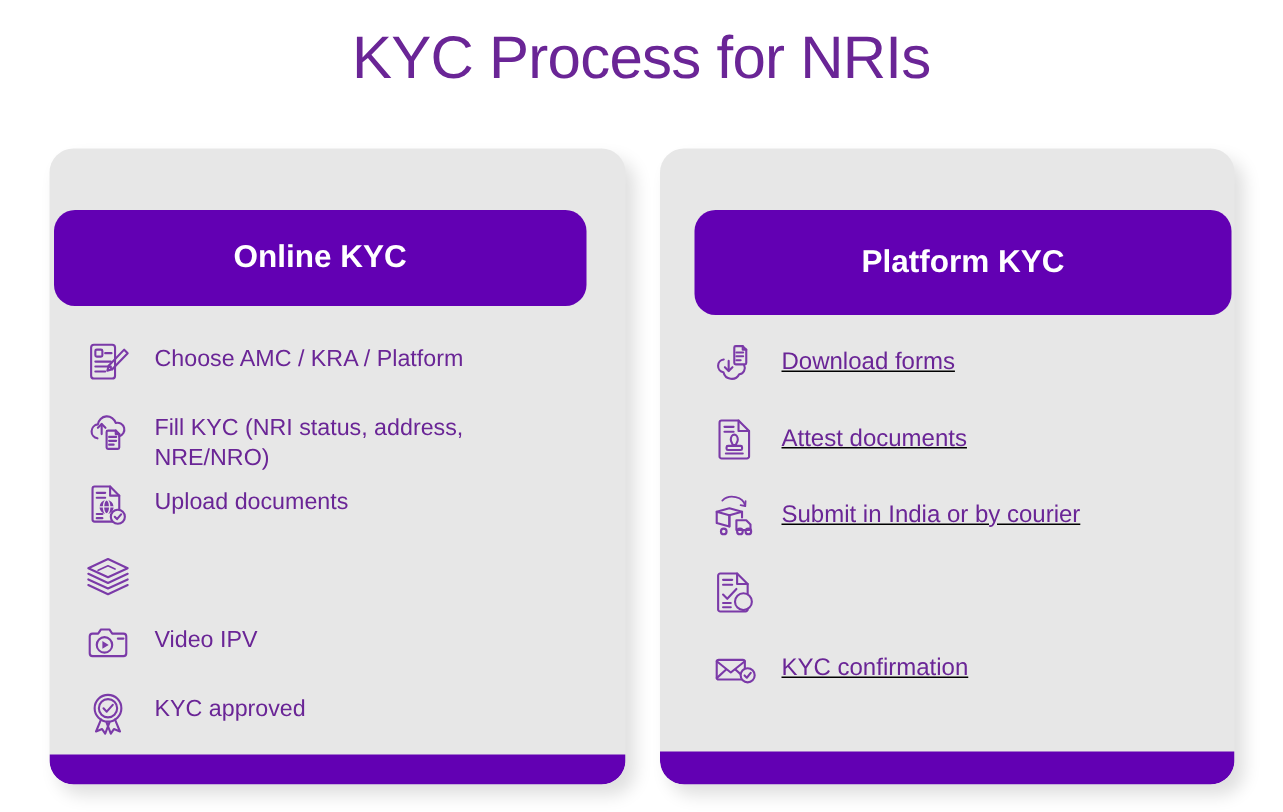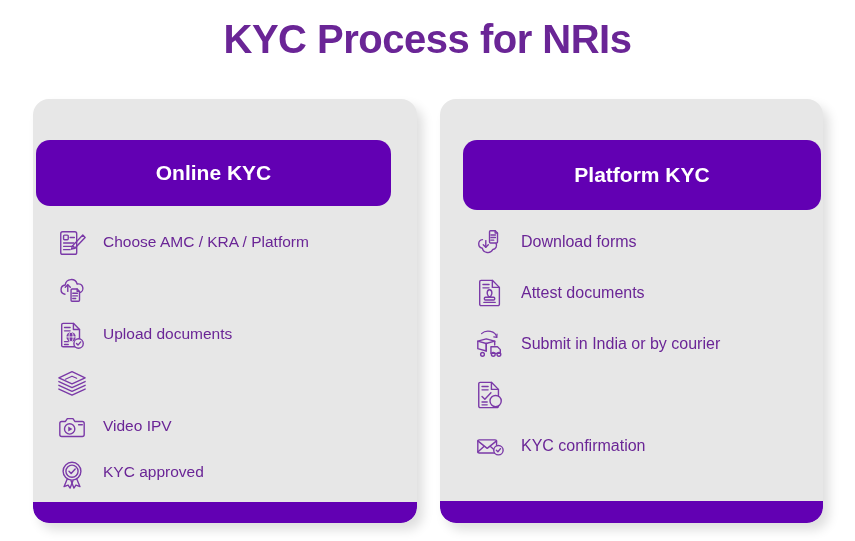--- a/index.html
+++ b/index.html
@@ -16,21 +16,21 @@
     height: 541px;
     background: #ffffff;
   }
   .page-title {
     position: absolute;
     top: 17px;
     left: 0;
     width: 855px;
     text-align: center;
     font-size: 40px;
-    font-weight: 700;
+    font-weight: 400;
     letter-spacing: -0.5px;
     color: #6a2596;
   }
   .cards {
     position: absolute;
     top: 99px;
     left: 33px;
     width: 790px;
     height: 424px;
     display: flex;
@@ -70,21 +70,21 @@
     height: 70px;
   }
 
   .item-list {
     flex: 1;
     padding: 22px 0 0 0;
     display: flex;
     flex-direction: column;
   }
   .card-left .item-list { padding-left: 22px; padding-top: 20px; }
-  .card-right .item-list { padding-left: 33px; padding-top: 14px; }
+  .card-right .item-list { padding-left: 33px; padding-top: 14px; text-decoration: underline; }
 
   .list-item {
     display: flex;
     align-items: flex-start;
     gap: 14px;
   }
   .card-left .list-item  { min-height: 44px; margin-bottom: 2px; }
   .card-right .list-item { min-height: 51px; margin-bottom: 0px; }
 
   .item-icon {
@@ -154,20 +154,21 @@
               <path d="M8.5 20.5 A5 5 0 0 1 8.8 10.6 A6.5 6.5 0 0 1 21.5 9.6 A4.8 4.8 0 0 1 24 19"></path>
               <line x1="11.5" y1="17.5" x2="11.5" y2="10.5"></line>
               <polyline points="8.8,13 11.5,10.3 14.2,13"></polyline>
               <path d="M16 15 h5.5 l2.5 2.5 V27 a1 1 0 0 1 -1 1 h-7 a1 1 0 0 1 -1 -1 V16 a1 1 0 0 1 1 -1z"></path>
               <polyline points="21.5,15 21.5,17.5 24,17.5"></polyline>
               <line x1="16.8" y1="19.5" x2="21.8" y2="19.5"></line>
               <line x1="16.8" y1="22.3" x2="21.8" y2="22.3"></line>
               <line x1="16.8" y1="25" x2="20" y2="25"></line>
             </svg>
           </span>
+          <span class="item-label">Fill KYC (NRI status, address, NRE/NRO)</span>
         </div>
 
         <div class="list-item">
           <span class="item-icon">
             <svg width="30" height="30" viewBox="0 0 32 32" fill="none" stroke="#7b3aa8" stroke-width="1.5" stroke-linecap="round" stroke-linejoin="round">
               <path d="M5 4 a1.5 1.5 0 0 1 1.5 -1.5 h11 L24 9 v17 a1.5 1.5 0 0 1 -1.5 1.5 h-16 A1.5 1.5 0 0 1 5 26 z"></path>
               <polyline points="17.5,2.5 17.5,9 24,9"></polyline>
               <line x1="8" y1="7" x2="14" y2="7"></line>
               <line x1="8" y1="10.5" x2="14" y2="10.5"></line>
               <line x1="8" y1="22" x2="12" y2="22"></line>

